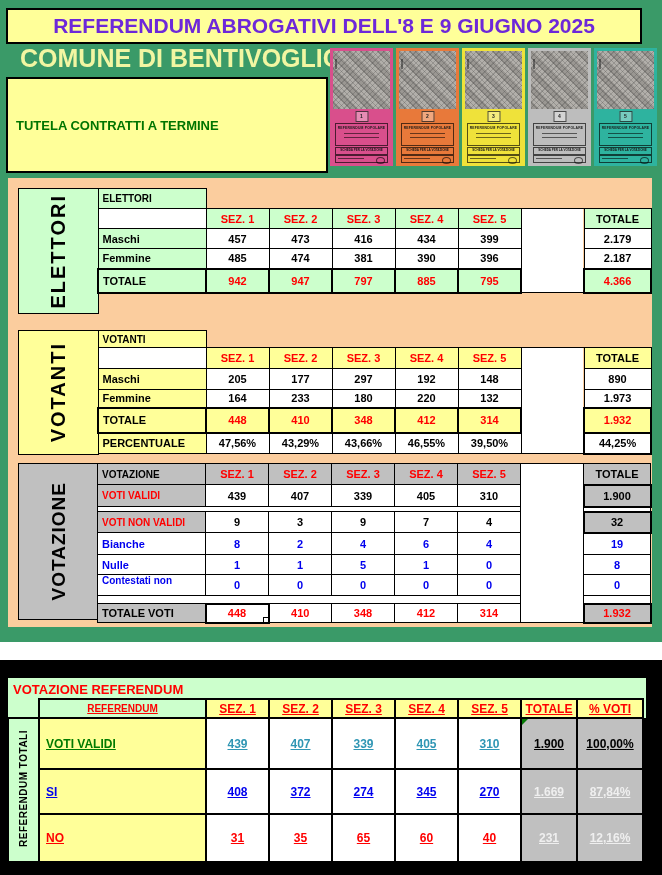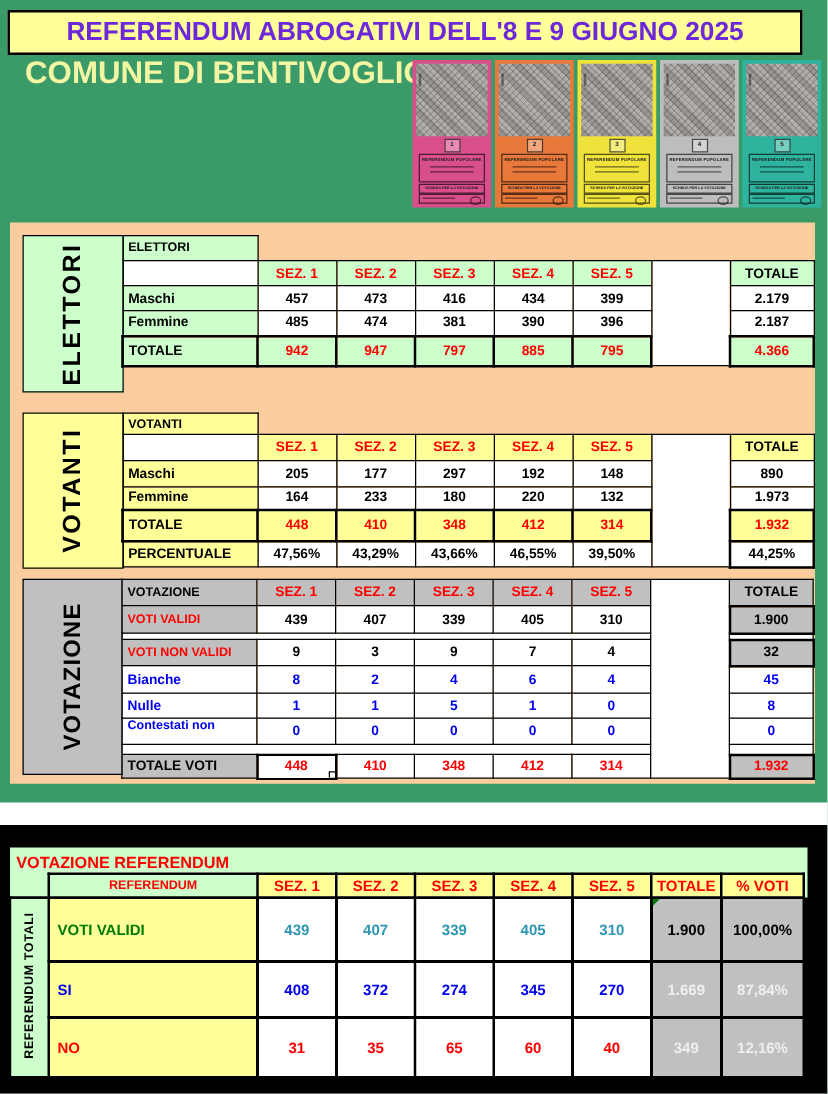--- a/index.html
+++ b/index.html
@@ -66,41 +66,44 @@
   .spacer{background:#fff !important;}
   .th{border-width:2px !important;}
   .sel{border:2px solid #000 !important;position:relative;}
   .sel:after{content:"";position:absolute;right:-1px;bottom:-1px;width:4px;height:4px;background:#fff;border:1px solid #000;}
 
   
   .ref-band{position:absolute;left:8px;top:18px;width:638px;height:40px;background:#ccffcc;}
   .ref-title{position:absolute;left:13px;top:22px;font-size:13px;font-weight:bold;color:#f00;}
   table.ref{position:absolute;left:7px;top:38px;border-collapse:collapse;table-layout:fixed;}
   table.ref td{border:2px solid #000;background:#fff;font-family:"Liberation Sans",sans-serif;
-    font-size:12px;font-weight:bold;color:#000;text-align:center;vertical-align:middle;padding:0;overflow:hidden;}
+    font-size:12px;font-weight:bold;color:#000;text-align:center;vertical-align:middle;padding:0;overflow:hidden;text-decoration:underline;}
   .ghost-g{border:none !important;background:#ccffcc !important;}
   .side{background:#ccffcc !important;}
   .side span{display:inline-block;writing-mode:vertical-rl;transform:rotate(180deg);
     font-size:10px;font-weight:bold;letter-spacing:.5px;max-height:156px;overflow:hidden;}
   .big-green{font-size:27px;color:#007a00 !important;padding-left:6px !important;}
   .big-blue{font-size:30px;color:#0000ee !important;padding-left:6px !important;}
   .big-red{font-size:30px;color:#f00 !important;padding-left:6px !important;}
   .teal{color:#2f96b4 !important;}
   .wht{color:#efefef !important;}
   .tri{position:relative;}
   .tri:before{content:"";position:absolute;left:0;top:0;width:0;height:0;
     border-top:6px solid #067a06;border-right:6px solid transparent;}
 </style>
 </head>
 <body>
 
 <div class="panel-top">
 
   <div class="title-bar">REFERENDUM ABROGATIVI DELL'8 E 9 GIUGNO 2025</div>
   <div class="comune">COMUNE DI BENTIVOGLIO</div>
+  <div class="subject-box">
+    <span>TUTELA CONTRATTI A TERMINE</span>
+  </div>
 
   <div class="cards">
     <div class="card" style="background: rgb(217, 79, 140);">
       <div class="hatch"></div>
       <div class="card-num">1</div>
       <div class="tbox">
           <div class="t1">REFERENDUM POPOLARE</div>
           <div class="tl"></div>
           <div class="tl"></div>
         </div>
@@ -344,21 +347,21 @@
         <td>4</td>
         <td class="rr th">32</td>
       </tr>
       <tr style="height:22px">
         <td class="lab blu">Bianche</td>
         <td class="blu">8</td>
         <td class="blu">2</td>
         <td class="blu">4</td>
         <td class="blu">6</td>
         <td class="blu">4</td>
-        <td class="blu">45</td>
+        <td class="blu">19</td>
       </tr>
       <tr style="height:20px">
         <td class="lab blu">Nulle</td>
         <td class="blu">1</td>
         <td class="blu">1</td>
         <td class="blu">5</td>
         <td class="blu">1</td>
         <td class="blu">0</td>
         <td class="blu">8</td>
       </tr>
@@ -441,18 +444,18 @@
       <td class="rr wht">1.669</td>
       <td class="rr wht">87,84%</td>
     </tr>
     <tr style="height:48px">
       <td class="yy lab big-red">NO</td>
       <td class="red">31</td>
       <td class="red">35</td>
       <td class="red">65</td>
       <td class="red">60</td>
       <td class="red">40</td>
-      <td class="rr wht">349</td>
+      <td class="rr wht">231</td>
       <td class="rr wht">12,16%</td>
     </tr>
   </tbody>
     </table>
 </div>
 
 </body></html>

